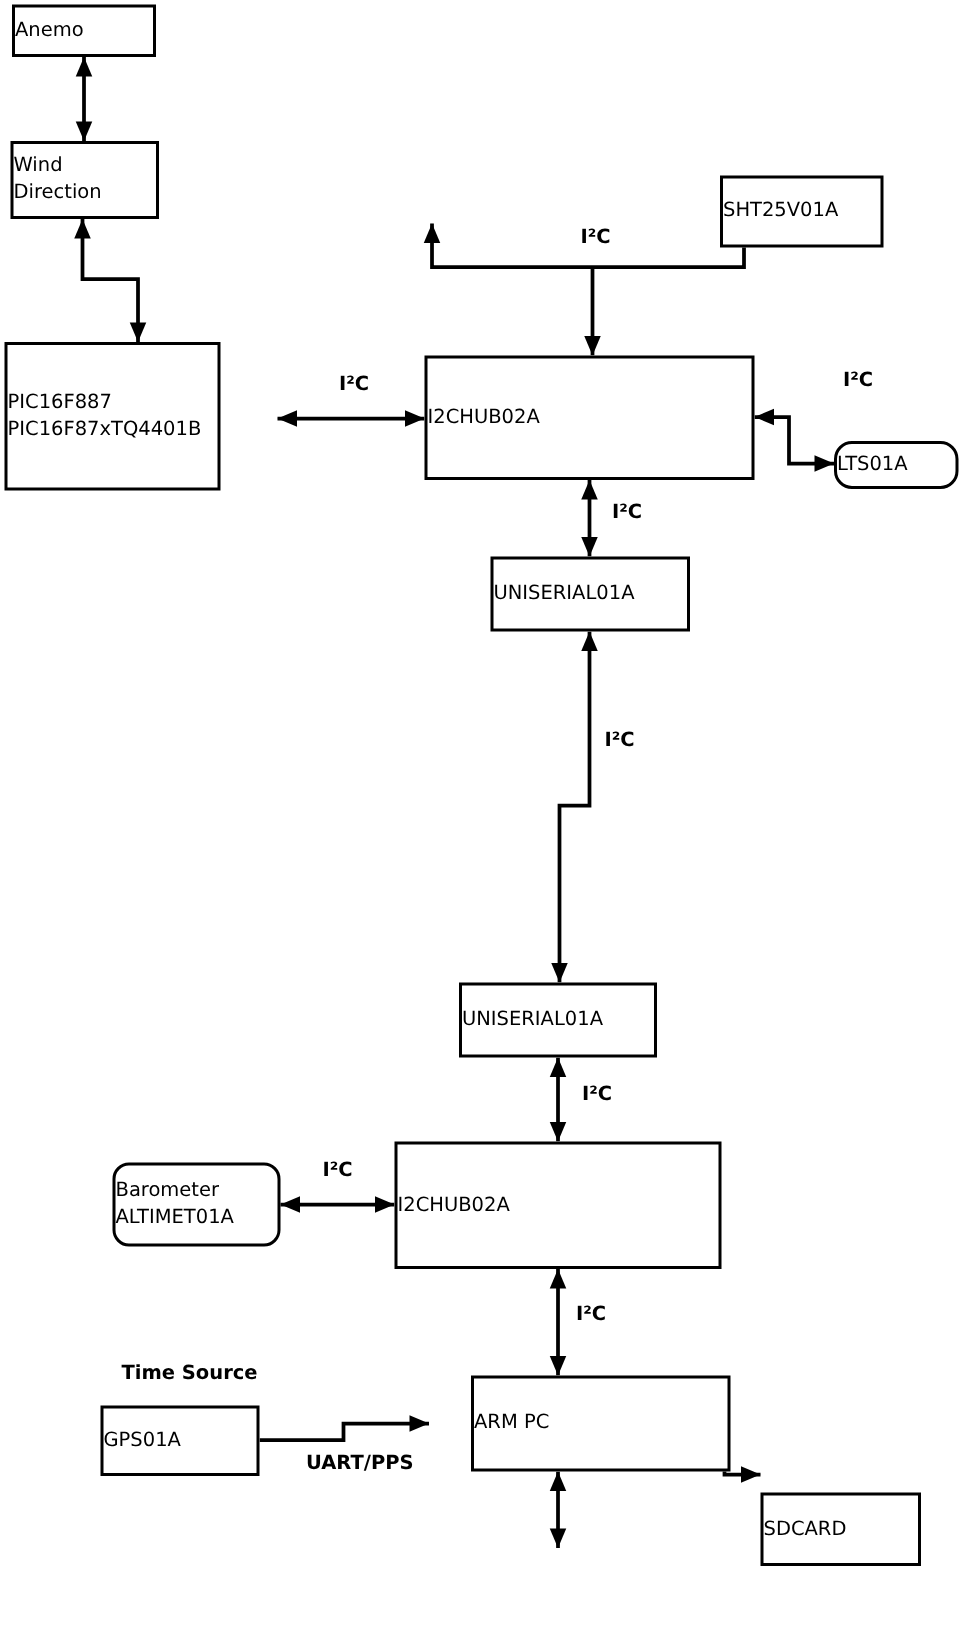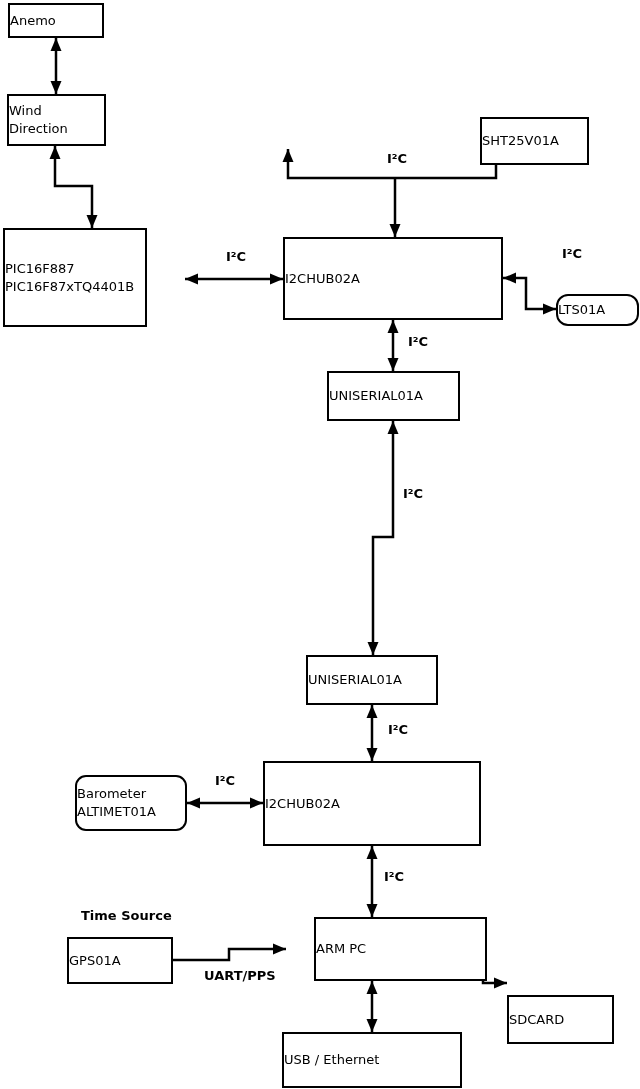--- a/index.html
+++ b/index.html
@@ -211,23 +211,20 @@
   </div>
 
   <div class="box b-gps">
     <span>GPS01A</span>
   </div>
 
   <div class="box b-sdcard">
     <span>SDCARD</span>
   </div>
 
-  <div class="box b-usb">
-    <span>USB / Ethernet</span>
-  </div>
 
   <div class="lbl l-i2c-top">I²C</div>
   <div class="lbl l-i2c-pic">I²C</div>
   <div class="lbl l-i2c-lts">I²C</div>
   <div class="lbl l-i2c-uni1">I²C</div>
   <div class="lbl l-i2c-long">I²C</div>
   <div class="lbl l-i2c-uni2">I²C</div>
   <div class="lbl l-i2c-baro">I²C</div>
   <div class="lbl l-i2c-arm">I²C</div>
   <div class="lbl l-time-source">Time Source</div>

